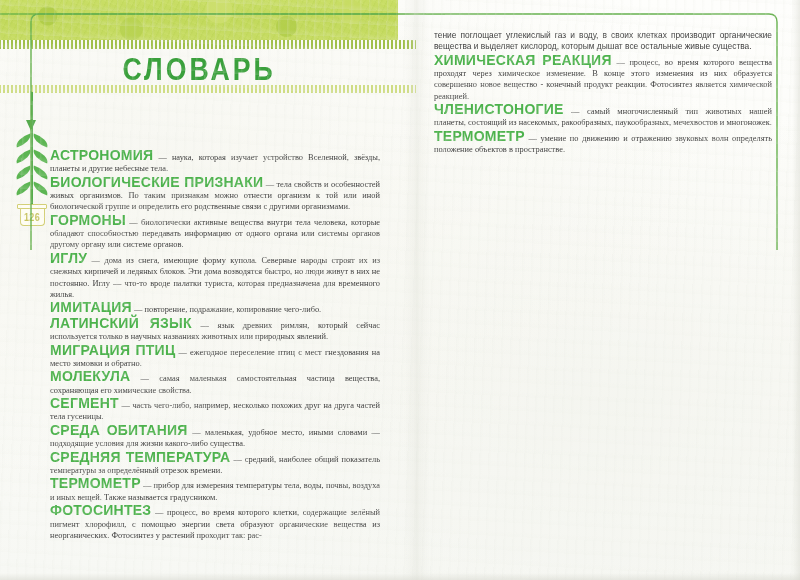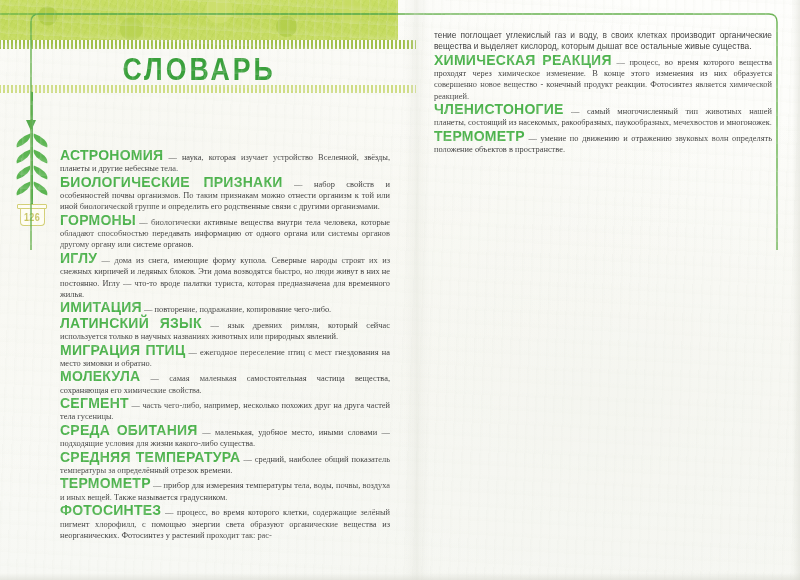--- a/index.html
+++ b/index.html
@@ -116,21 +116,21 @@
   
   .glossary-col {
     position: absolute;
     color: #3b3b3b;
     font-family: "Liberation Sans", sans-serif;
     font-size: 8.4px;
     line-height: 11.3px;
     text-align: justify;
   }
   .col-left {
-    left: 60px;  top: 150px;  width: 330px;
+    left: 50px;  top: 150px;  width: 330px;
   }
   .col-right {
     left: 18px;  top: 22px;   width: 338px;
   }
 
   .entry {
     margin: 0 0 2.2px 0;
     padding: 0;
   }
   .term {
@@ -256,21 +256,21 @@
       <div class="header-band-line"></div>
     </div>
 
     <div class="stitch stitch-top"></div>
     <div class="stitch stitch-mid"></div>
 
     <div class="section-title">СЛОВАРЬ</div>
 
     <div class="glossary-col col-left" id="left-col">
         <p class="entry"><span class="term">АСТРОНОМИЯ</span><span class="defn"> — наука, которая изучает устройство Вселенной, звёзды, планеты и другие небесные тела.</span></p>
-        <p class="entry"><span class="term">БИОЛОГИЧЕСКИЕ ПРИЗНАКИ</span><span class="defn"> — набор свойств и особенностей почвы организмов. По таким признакам можно отнести организм к той или иной биологической группе и определить его родственные связи с другими организмами.</span></p>
+        <p class="entry"><span class="term">БИОЛОГИЧЕСКИЕ ПРИЗНАКИ</span><span class="defn"> — тела свойств и особенностей живых организмов. По таким признакам можно отнести организм к той или иной биологической группе и определить его родственные связи с другими организмами.</span></p>
         <p class="entry"><span class="term">ГОРМОНЫ</span><span class="defn"> — биологически активные вещества внутри тела человека, которые обладают способностью передавать информацию от одного органа или системы органов другому органу или системе органов.</span></p>
         <p class="entry"><span class="term">ИГЛУ</span><span class="defn"> — дома из снега, имеющие форму купола. Северные народы строят их из снежных кирпичей и ледяных блоков. Эти дома возводятся быстро, но люди живут в них не постоянно. Иглу — что-то вроде палатки туриста, которая предназначена для временного жилья.</span></p>
         <p class="entry"><span class="term">ИМИТАЦИЯ</span><span class="defn"> — повторение, подражание, копирование чего-либо.</span></p>
         <p class="entry"><span class="term">ЛАТИНСКИЙ ЯЗЫК</span><span class="defn"> — язык древних римлян, который сейчас используется только в научных названиях животных или природных явлений.</span></p>
         <p class="entry"><span class="term">МИГРАЦИЯ ПТИЦ</span><span class="defn"> — ежегодное переселение птиц с мест гнездования на место зимовки и обратно.</span></p>
         <p class="entry"><span class="term">МОЛЕКУЛА</span><span class="defn"> — самая маленькая самостоятельная частица вещества, сохраняющая его химические свойства.</span></p>
         <p class="entry"><span class="term">СЕГМЕНТ</span><span class="defn"> — часть чего-либо, например, несколько похожих друг на друга частей тела гусеницы.</span></p>
         <p class="entry"><span class="term">СРЕДА ОБИТАНИЯ</span><span class="defn"> — маленькая, удобное место, иными словами — подходящие условия для жизни какого-либо существа.</span></p>
         <p class="entry"><span class="term">СРЕДНЯЯ ТЕМПЕРАТУРА</span><span class="defn"> — средний, наиболее общий показатель температуры за определённый отрезок времени.</span></p>
         <p class="entry"><span class="term">ТЕРМОМЕТР</span><span class="defn"> — прибор для измерения температуры тела, воды, почвы, воздуха и иных вещей. Также называется градусником.</span></p>

